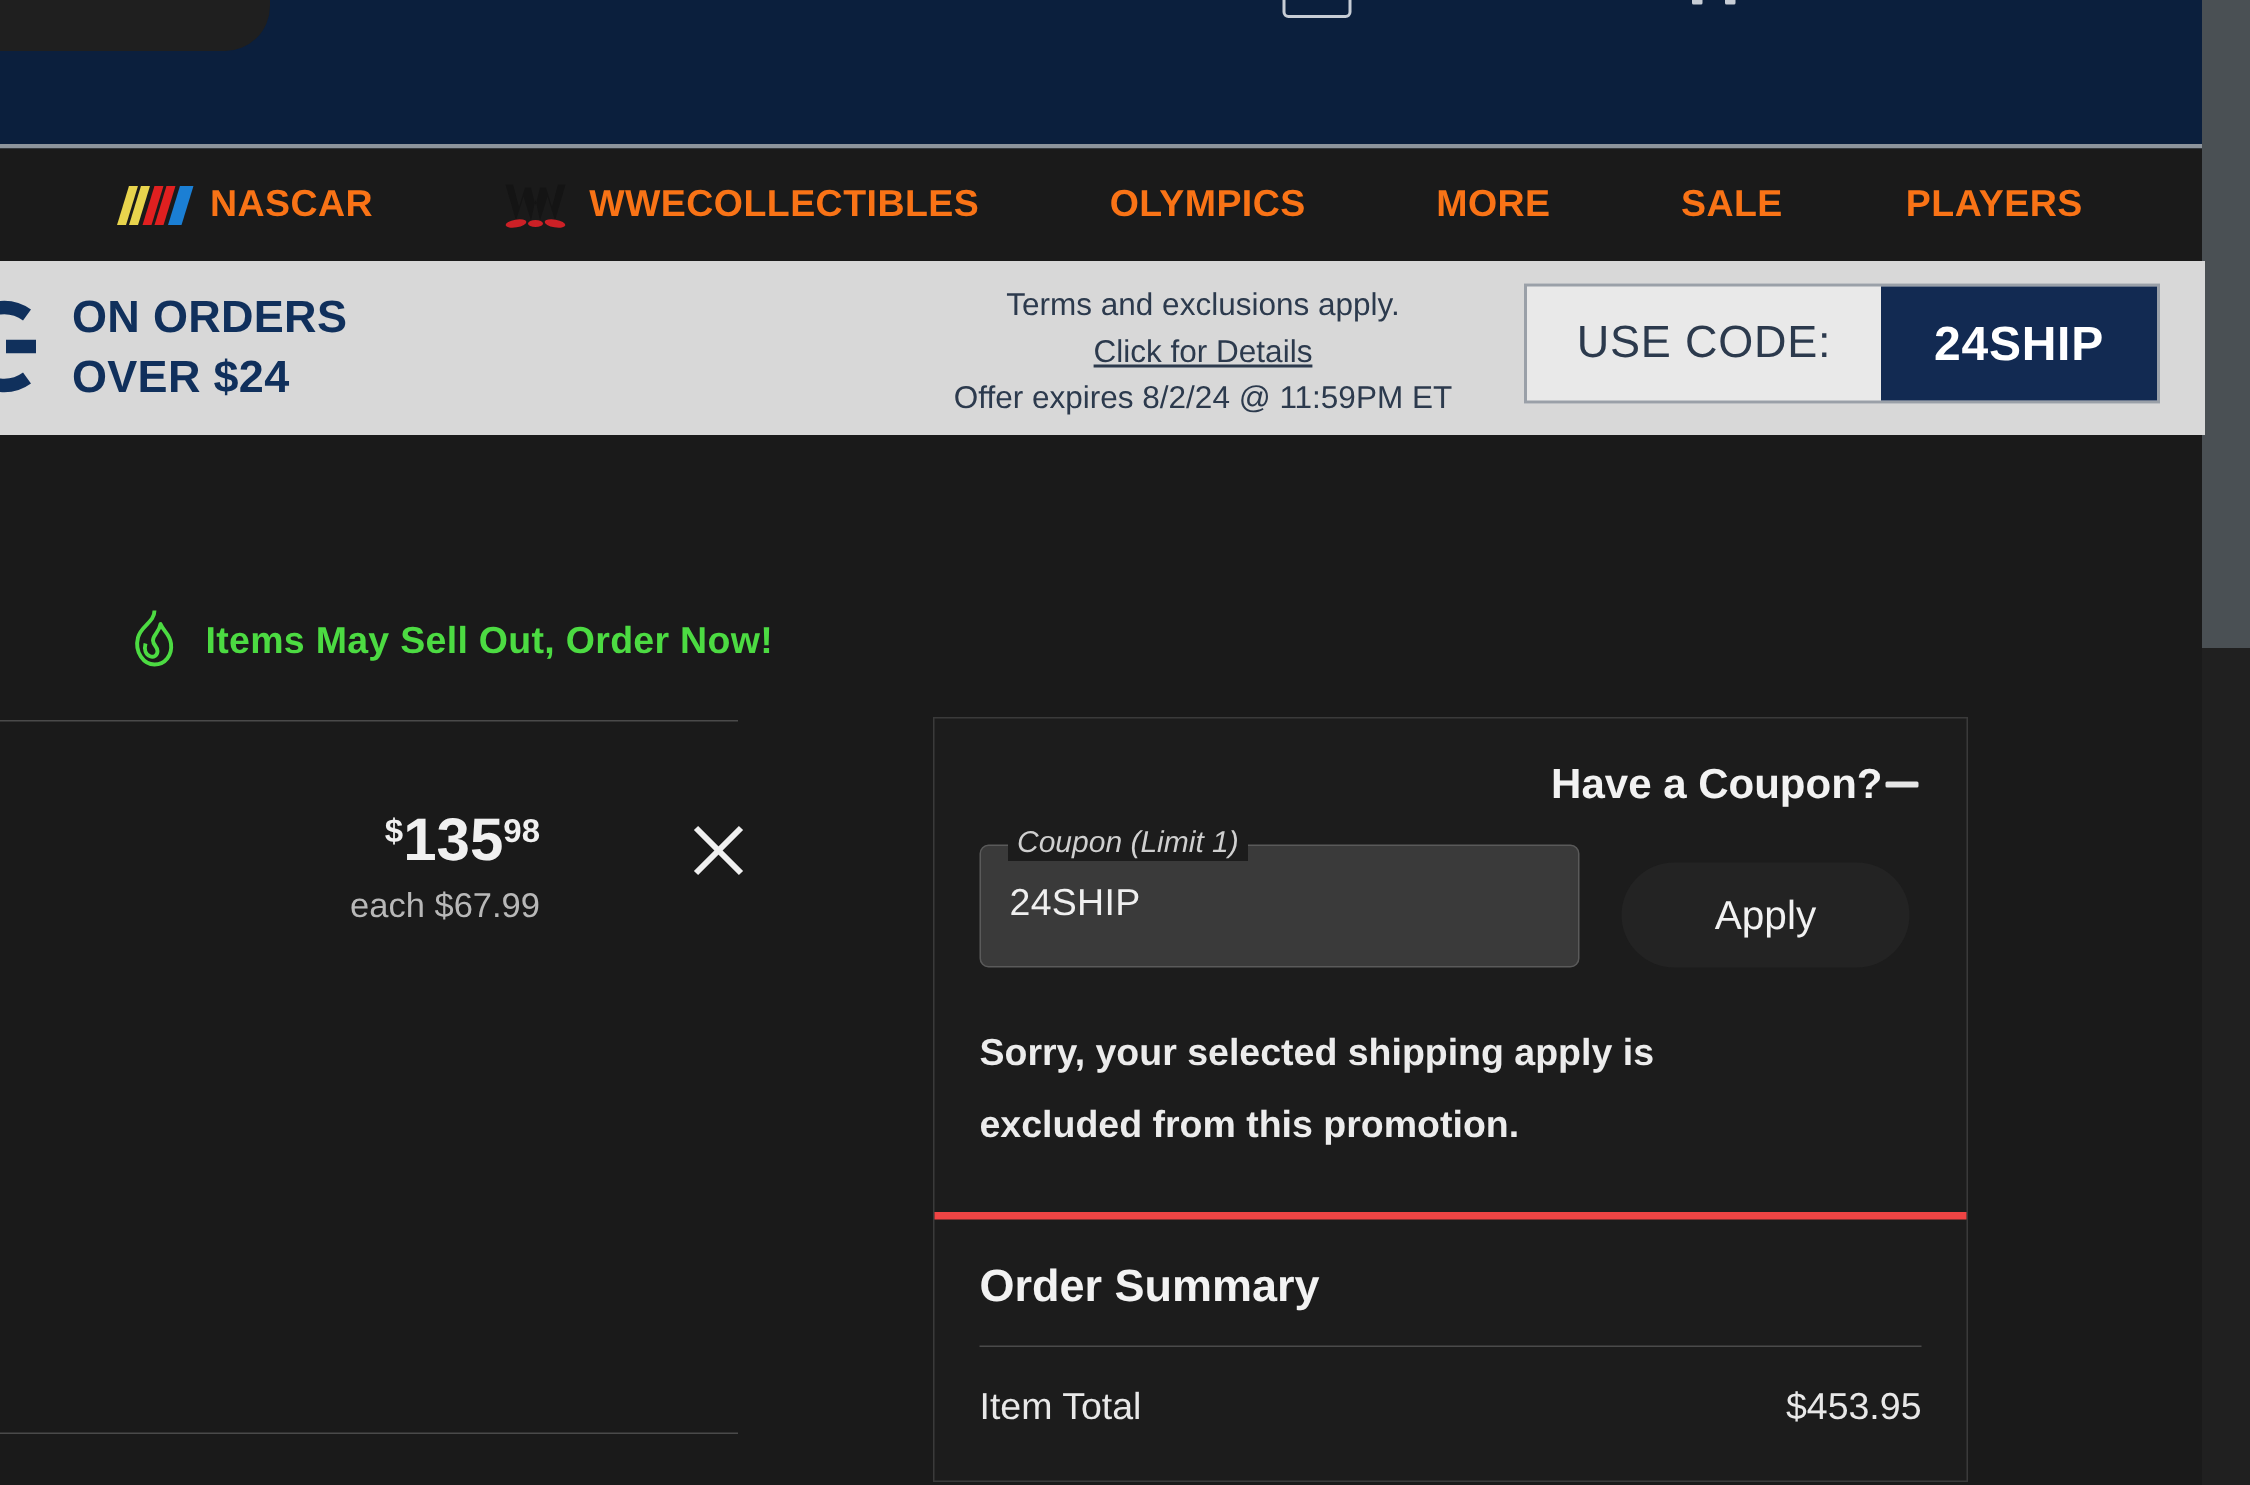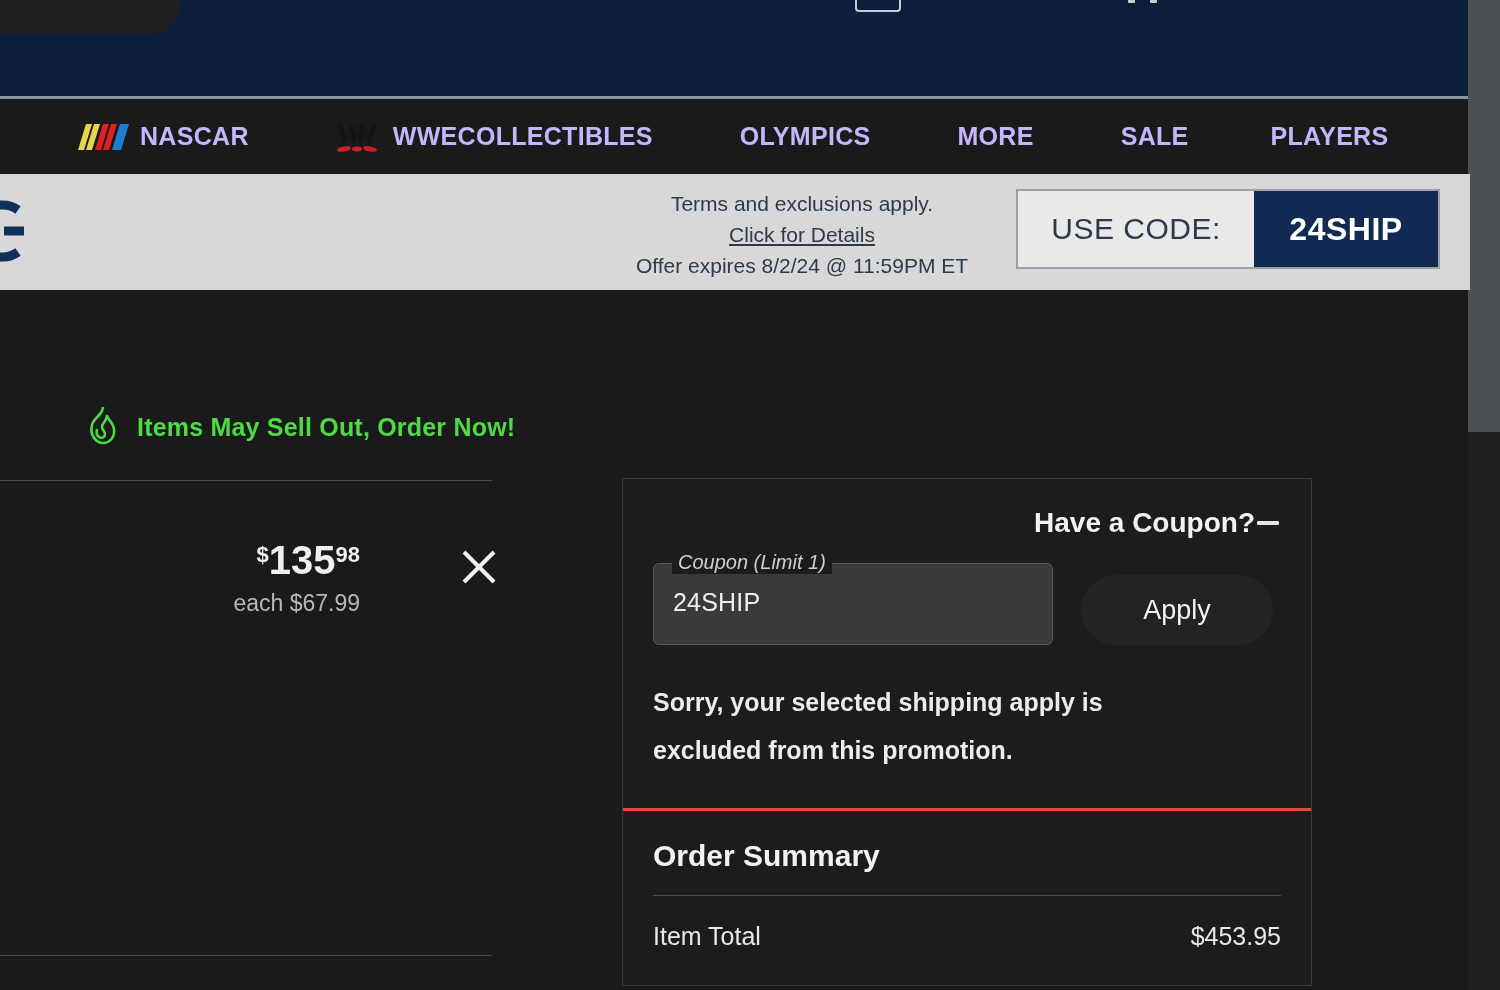--- a/index.html
+++ b/index.html
@@ -47,21 +47,21 @@
   }
 
   
   .cat-nav {
     position:absolute; left:0; top:99px; width:1468px; height:75px;
     background:#1a1a1a;
     display:flex; align-items:center;
   }
   .cat-item {
     display:flex; align-items:center; gap:14px;
-    color:#c4b5fd; font-size:25px; font-weight:700; letter-spacing:.3px;
+    color:#f97316; font-size:25px; font-weight:700; letter-spacing:.3px;
     white-space:nowrap; cursor:pointer;
   }
   .cat-item.i0 { margin-left:82px; }
   .cat-item.i1 { margin-left:86px; }
   .cat-item.i2 { }
   .cat-item.i3 { margin-left:87px; }
   .cat-item.i4 { margin-left:87px; }
   .cat-item.i5 { margin-left:87px; }
   .cat-item.i6 { margin-left:82px; }
 
@@ -148,21 +148,21 @@
     position:absolute; left:458px; top:546px; width:42px; height:42px;
     cursor:pointer;
   }
 
   
   .card {
     position:absolute; left:622px; top:478px; width:690px;
     border:1px solid #3a3a3a; background:#1c1c1c;
   }
   .card-sec { padding:28px 30px 34px 30px; position:relative; }
-  .card-sec + .card-sec { border-top:3px solid #ef4444; }
+  .card-sec + .card-sec { border-top:5px solid #ef4444; }
 
   .coupon-head {
     display:flex; align-items:center; justify-content:flex-end;
     margin-bottom:24px;
   }
   .coupon-title { color:#f2f2f2; font-size:28px; font-weight:700; }
   .collapse-btn {
     width:26px; height:26px; display:flex; align-items:center; justify-content:center;
     cursor:pointer;
   }
@@ -264,20 +264,24 @@
 
   <div class="promo">
 
     <span class="promo-logo">
       <svg width="56" height="70" viewBox="0 0 56 70">
         <path d="M44 14 A26 26 0 1 0 44 56" stroke="#10305c" stroke-width="9" fill="none"></path>
         <path d="M30 35 L50 35" stroke="#10305c" stroke-width="9" fill="none"></path>
       </svg>
     </span>
 
+    <div class="promo-left">
+      <div>ON ORDERS</div>
+      <div>OVER $24</div>
+    </div>
 
     <div class="promo-mid">
       <div>Terms and exclusions apply.</div>
       <div class="lnk">Click for Details</div>
       <div>Offer expires 8/2/24 @ 11:59PM ET</div>
     </div>
 
     <div class="promo-code">
       <div class="lbl">USE CODE:</div>
       <div class="val">24SHIP</div>

